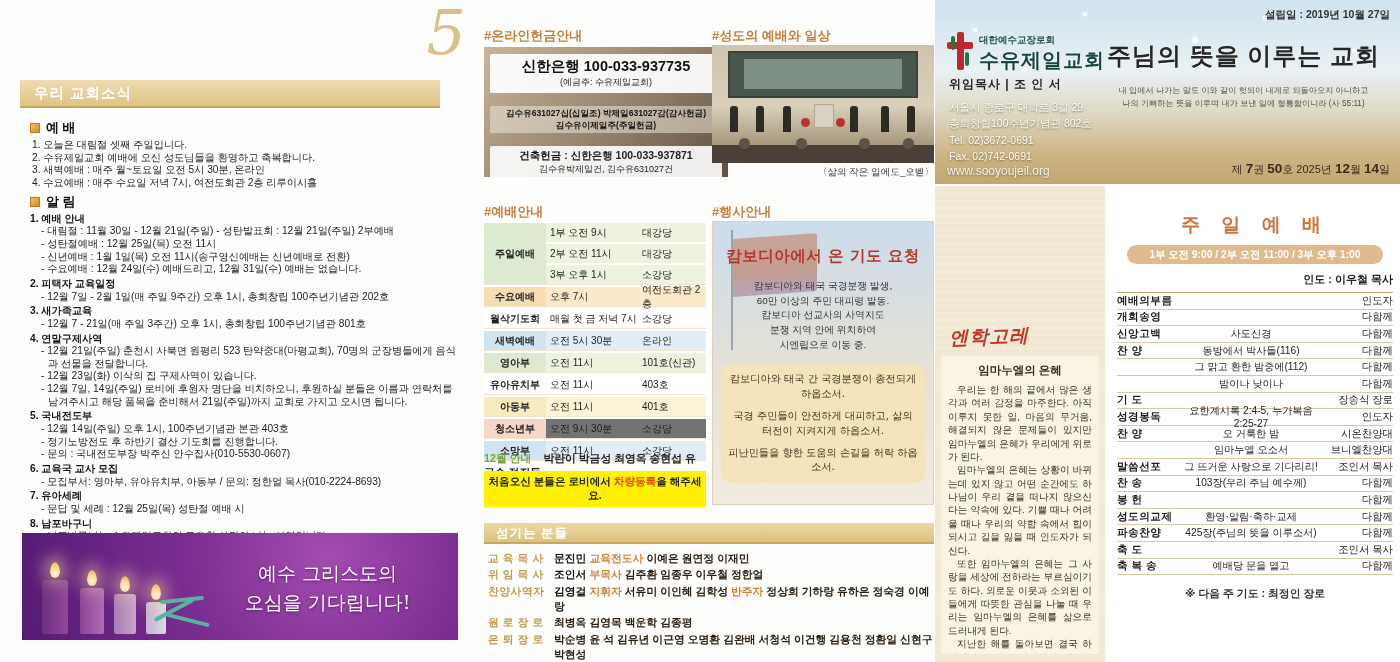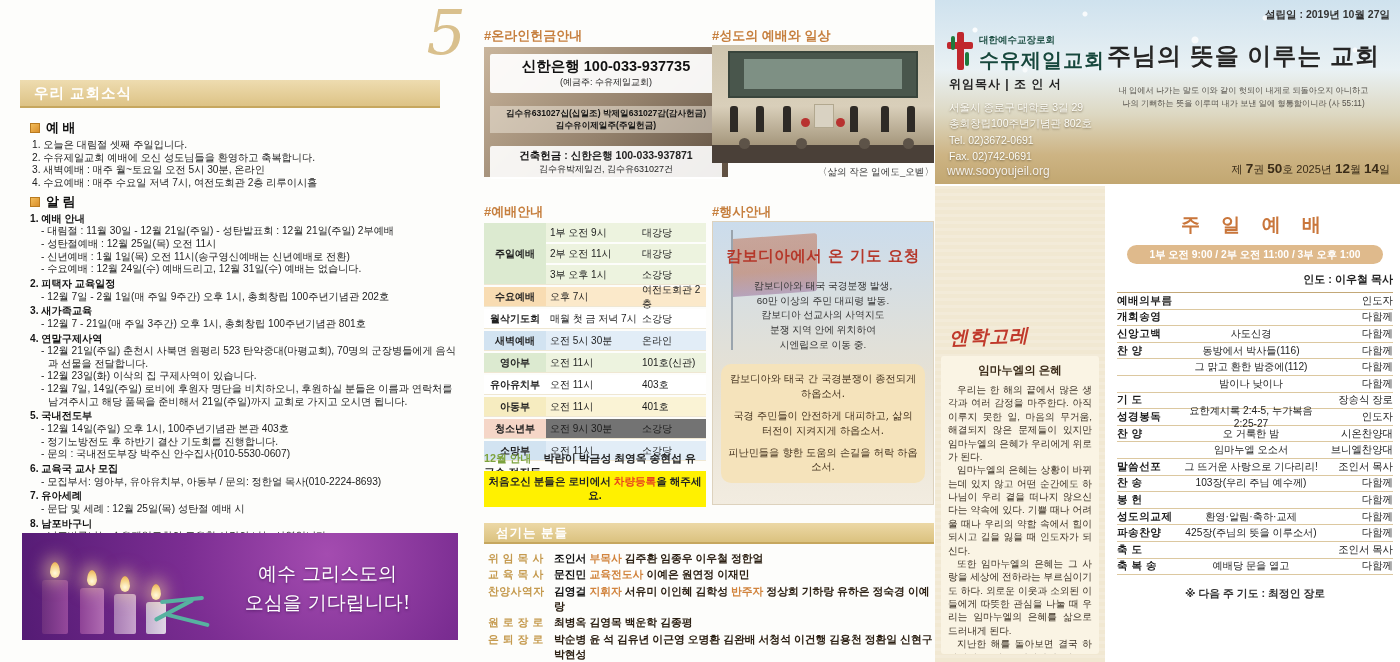--- a/index.html
+++ b/index.html
@@ -401,26 +401,26 @@
           <p>캄보디아와 태국 간 국경분쟁이 종전되게 하옵소서.</p>
           <p>국경 주민들이 안전하게 대피하고, 삶의 터전이 지켜지게 하옵소서.</p>
           <p>피난민들을 향한 도움의 손길을 허락 하옵소서.</p>
         </div>
       </div>
     </div>
 
     <div class="serv-bar">섬기는 분들</div>
     <div class="serv-rows">
       <div class="srow">
+        <span class="srole">교 육 목 사</span>
+        <span class="sbody"><span class="sname-main">문진민</span><span class="ssub">교육전도사</span><span>이예은 원연정 이재민</span></span>
+      </div>
+      <div class="srow">
         <span class="srole">위 임 목 사</span>
         <span class="sbody"><span class="sname-main">조인서</span><span class="ssub">부목사</span><span>김주환 임종우 이우철 정한얼</span></span>
-      </div>
-      <div class="srow">
-        <span class="srole">교 육 목 사</span>
-        <span class="sbody"><span class="sname-main">문진민</span><span class="ssub">교육전도사</span><span>이예은 원연정 이재민</span></span>
       </div>
       <div class="srow">
         <span class="srole">찬양사역자</span>
         <span class="sbody"><span class="sname-main">김영걸</span><span class="ssub">지휘자</span><span>서유미 이인혜 김학성</span><span class="ssub">반주자</span><span>정상희 기하랑 유하은 정숙경 이예랑</span></span>
       </div>
       <div class="srow">
         <span class="srole">원 로 장 로</span>
         <span class="sbody">최병옥 김영목 백운학 김종평</span>
       </div>
       <div class="srow">

